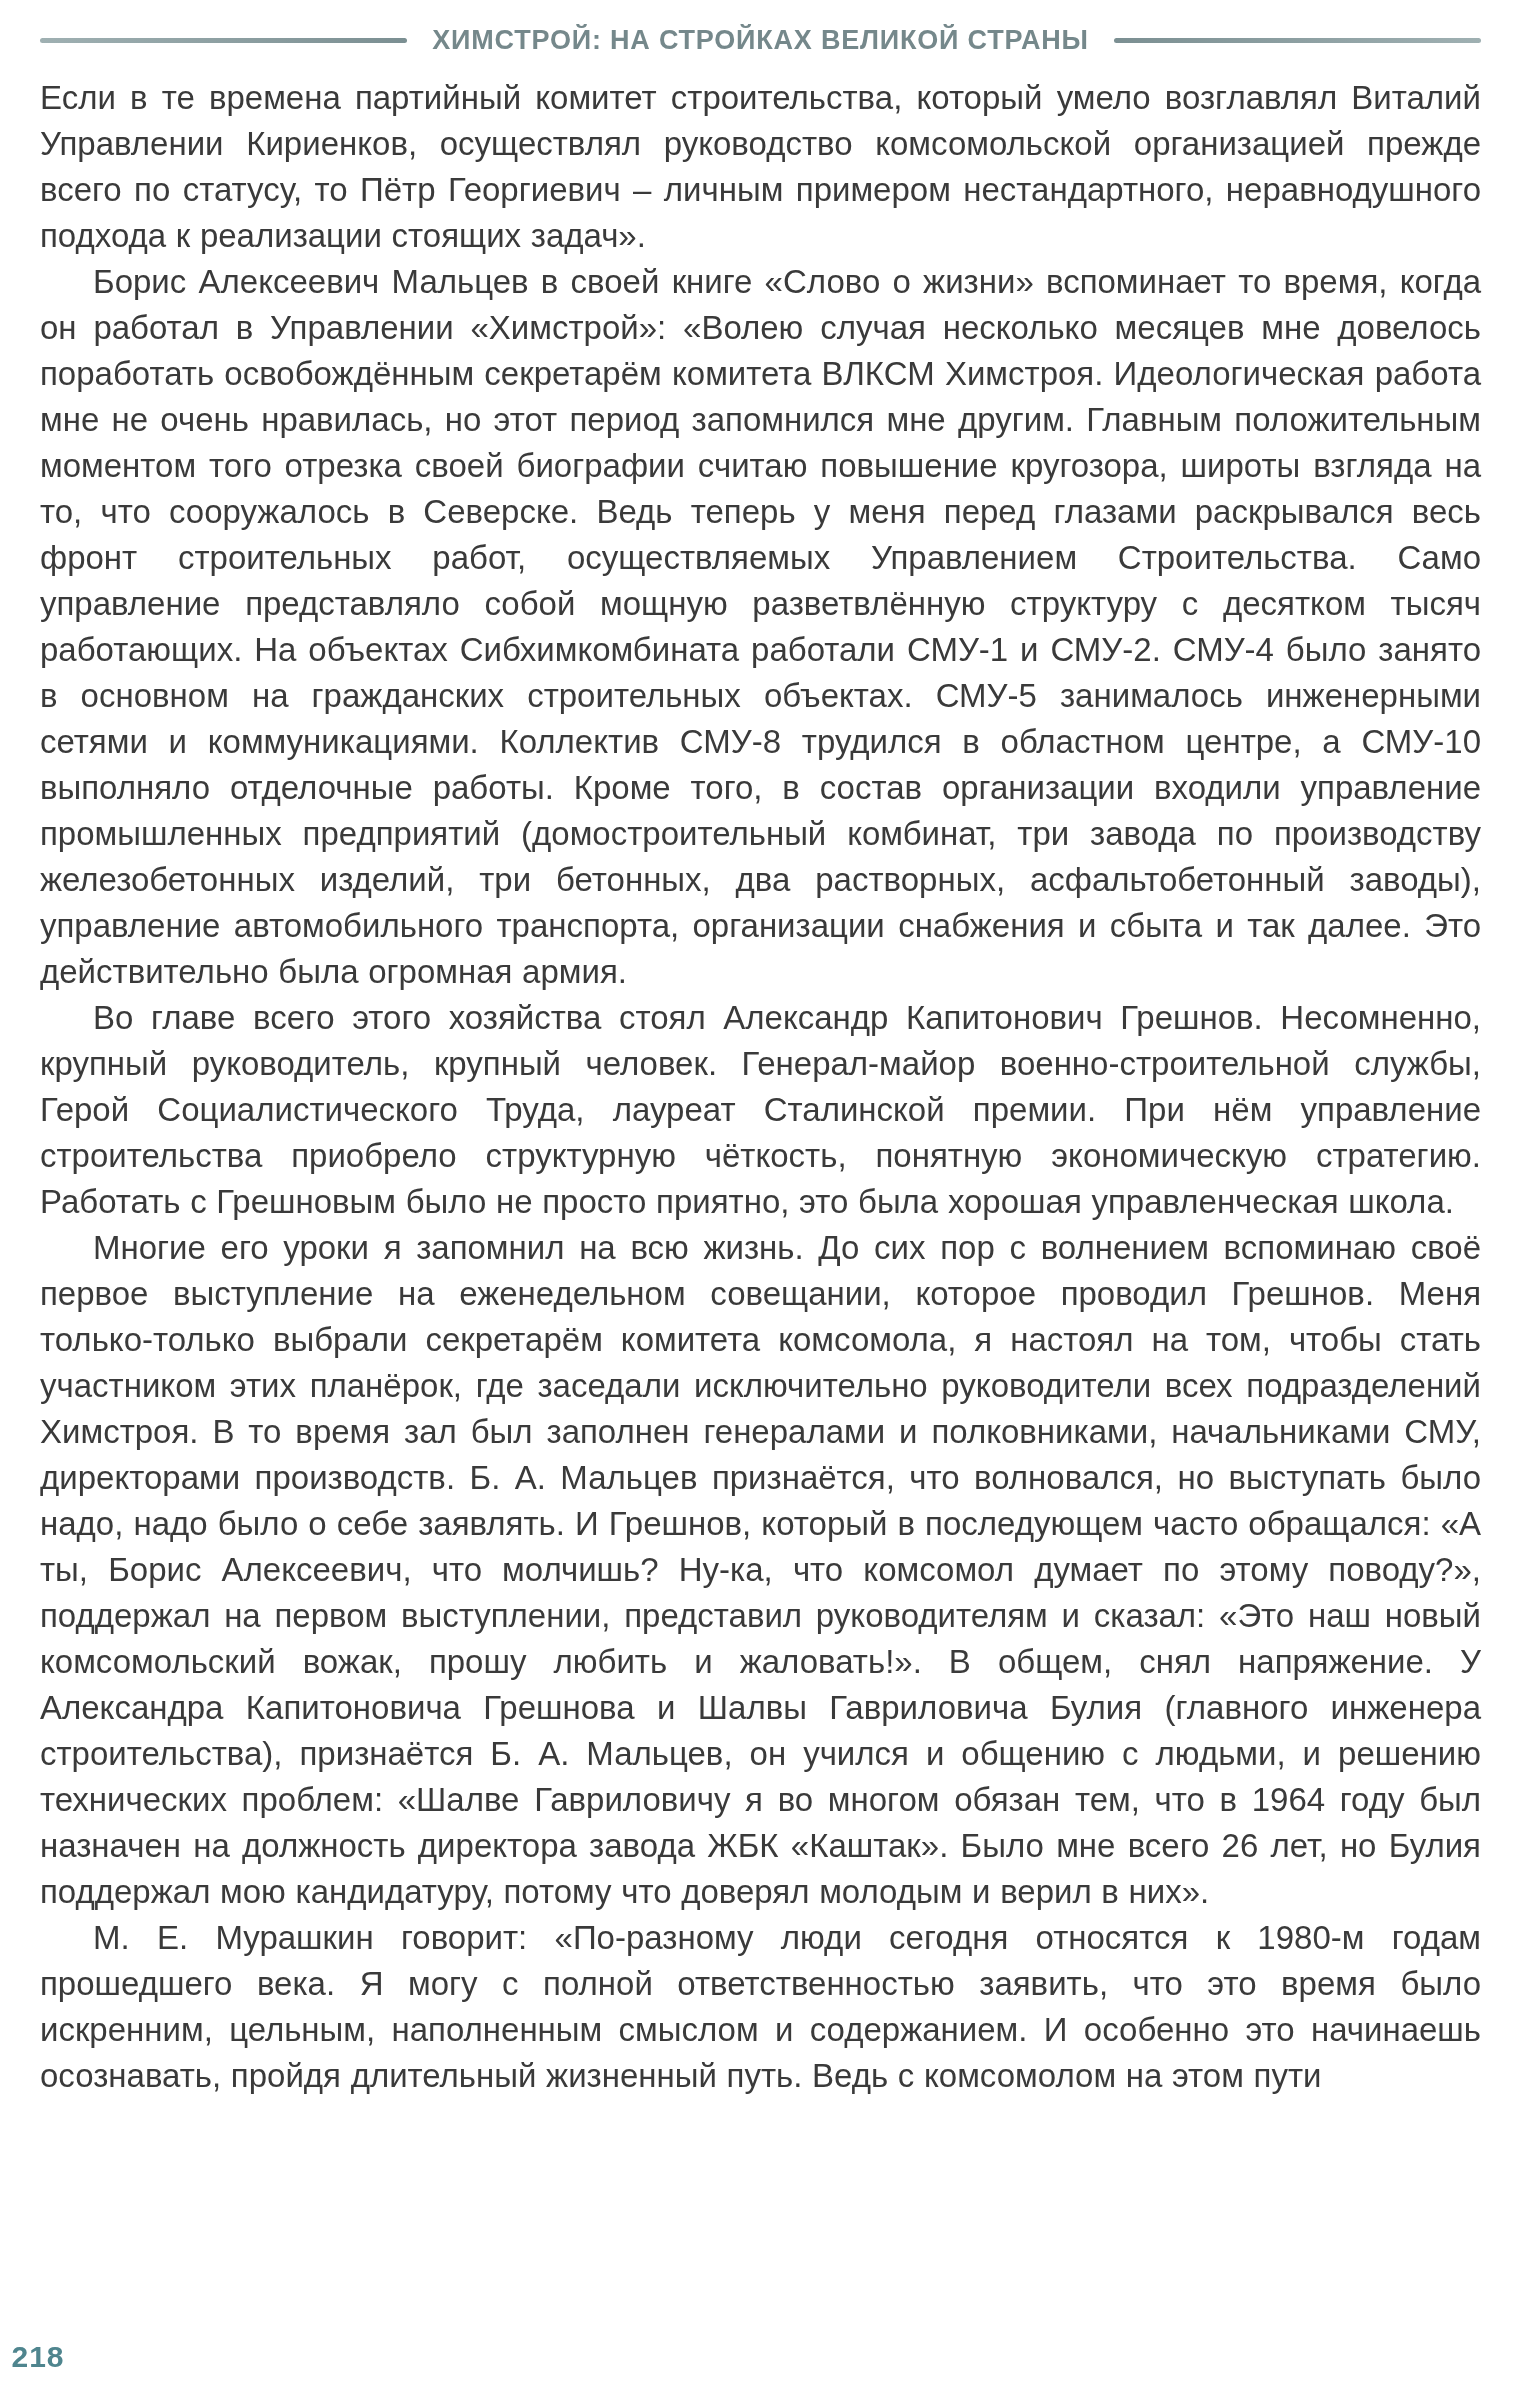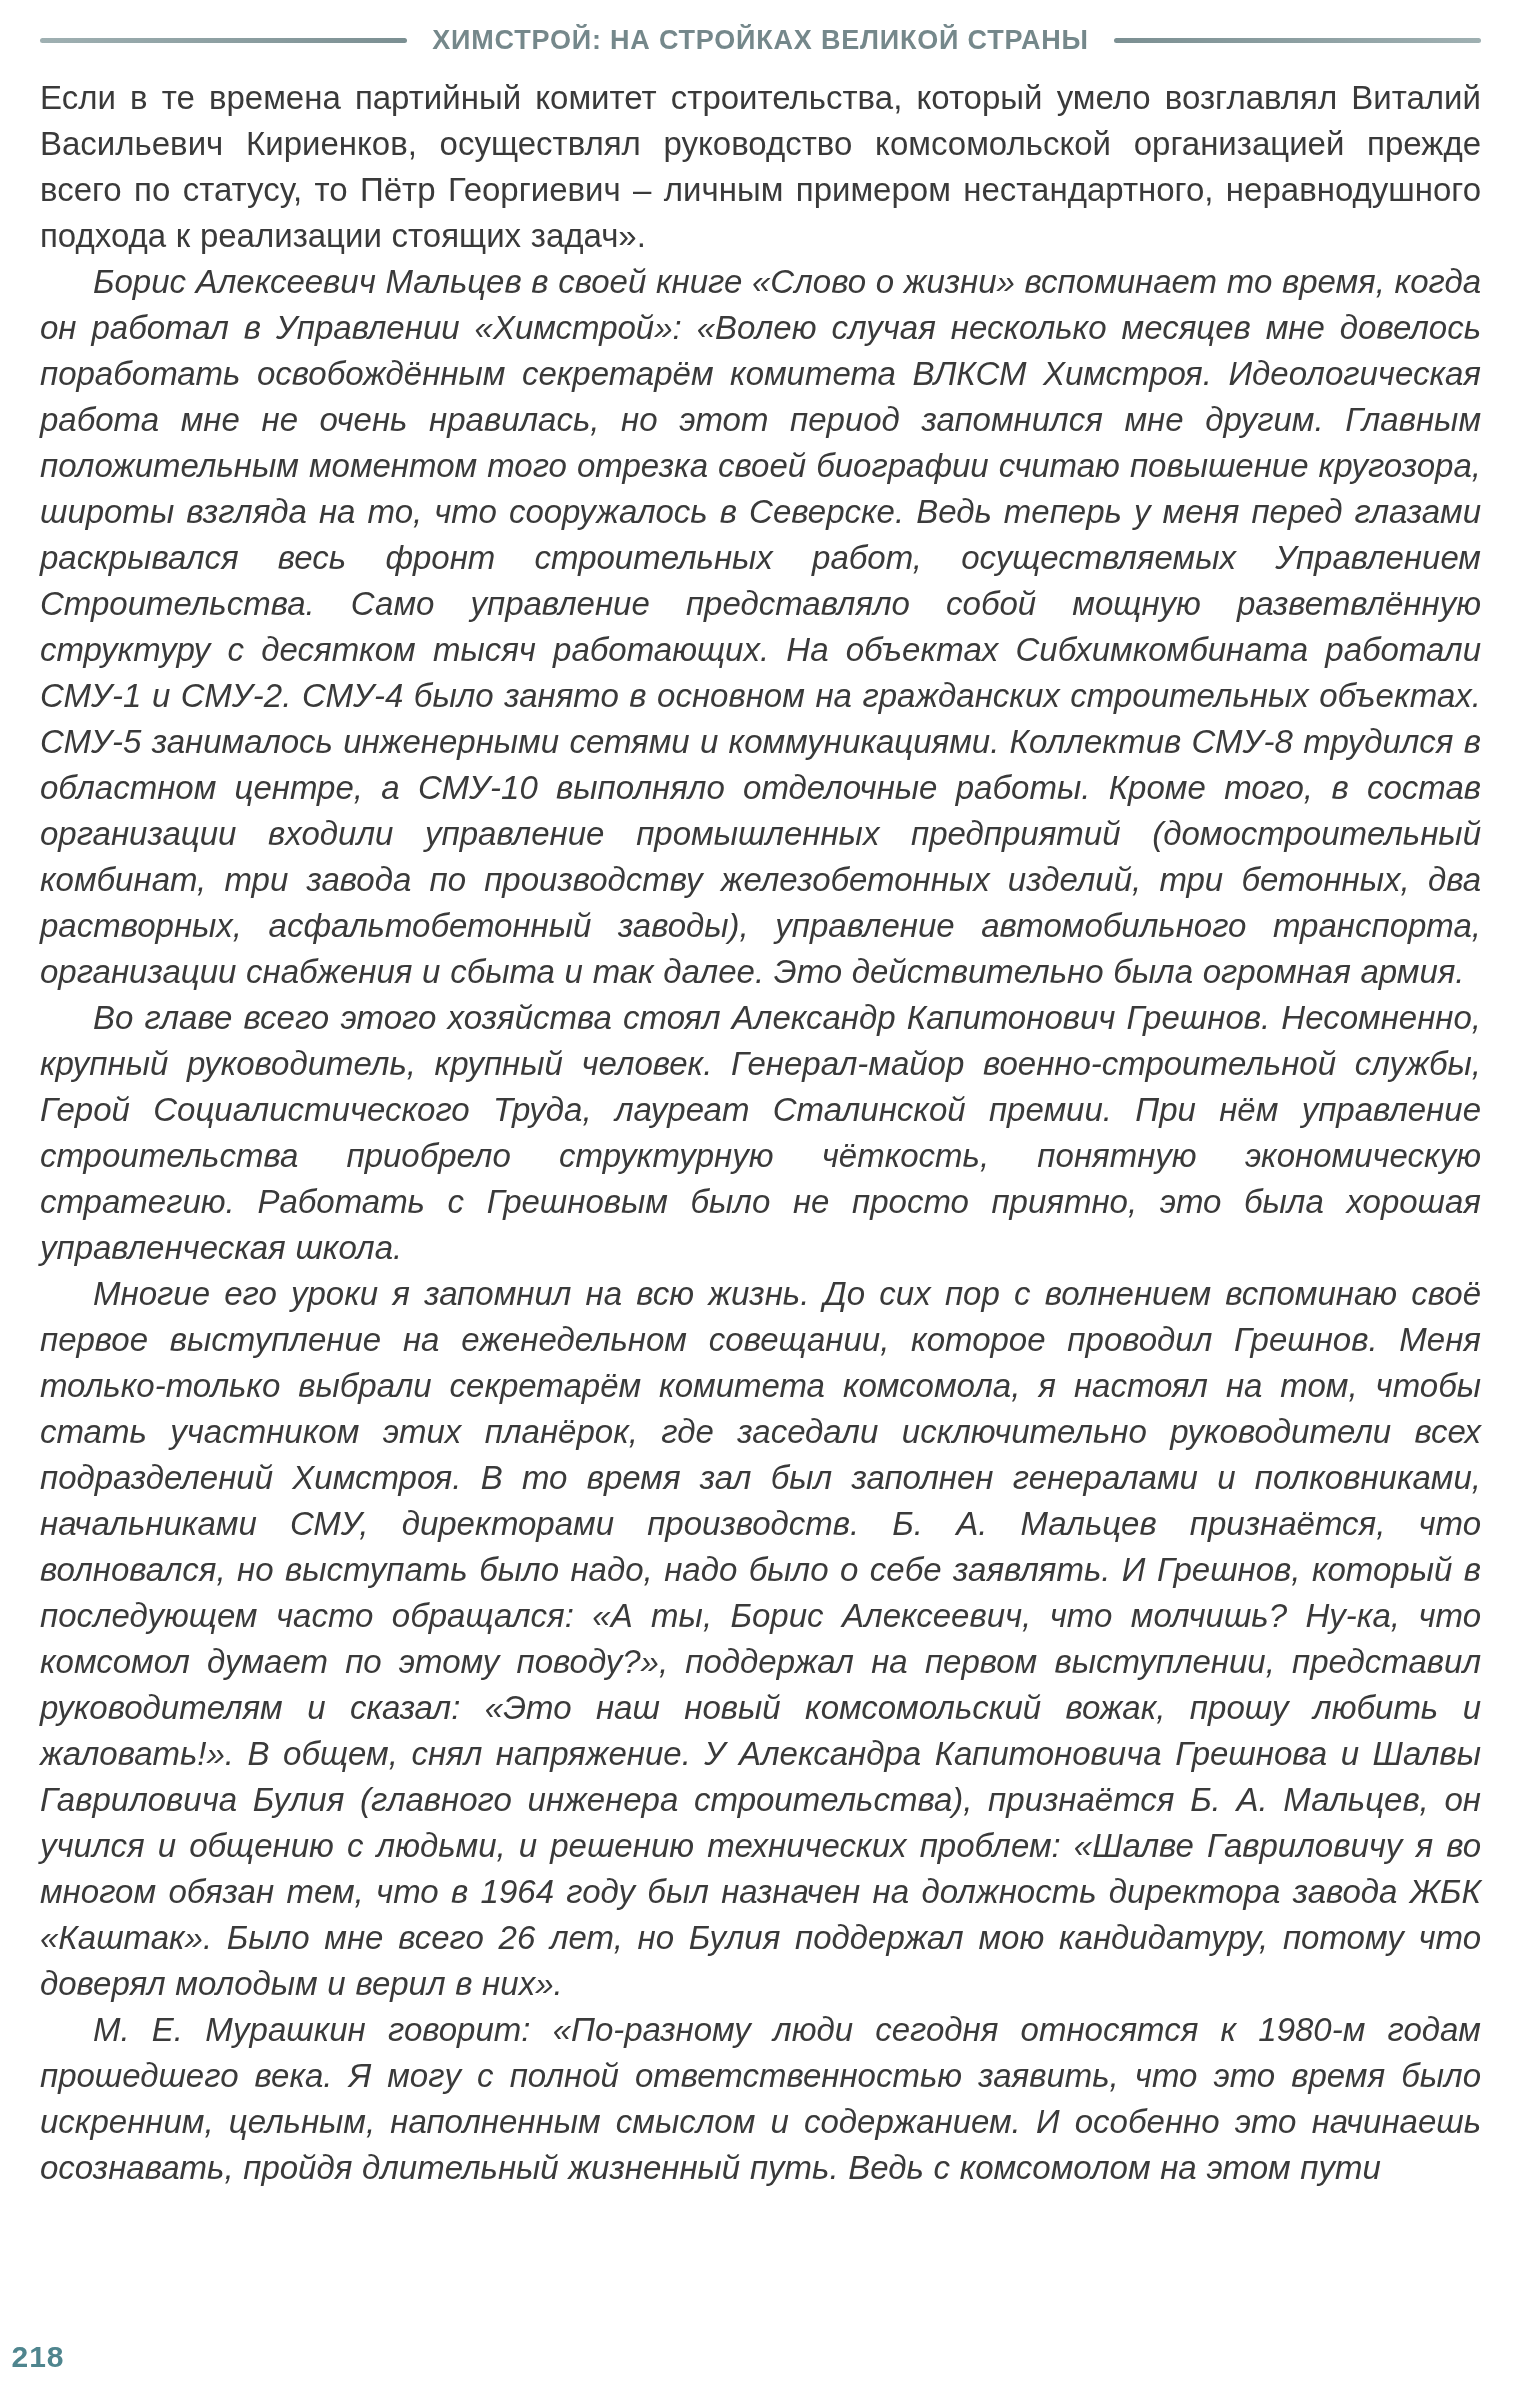--- a/index.html
+++ b/index.html
@@ -47,21 +47,20 @@
   .body-text p {
     margin: 0;
     font-size: 33px;
     line-height: 46px;
     text-align: justify;
     color: #3a3a3a;
     word-spacing: 0.5px;
   }
   .body-text p.indented {
     text-indent: 53px;
-    font-style: italic;
   }
   .page-footer {
     position: absolute;
     left: 0;
     right: 0;
     bottom: 27px;
     text-align: left;
   }
   .page-number {
     font-size: 30px;
@@ -75,21 +74,21 @@
 
 <div class="page">
 
   <div class="running-head">
     <span class="head-rule"></span>
     <span class="head-title">ХИМСТРОЙ: НА СТРОЙКАХ ВЕЛИКОЙ СТРАНЫ</span>
     <span class="head-rule right"></span>
   </div>
 
   <div class="body-text">
-    <p>Если в те времена партийный комитет строительства, который умело возглавлял Виталий Васильевич Кириенков, осуществлял руководство комсомольской организацией прежде всего по статусу, то Пётр Георгиевич – личным примером нестандартного, неравнодушного подхода к реализации стоящих задач».</p>
+    <p>Если в те времена партийный комитет строительства, который умело возглавлял Виталий Управлении Кириенков, осуществлял руководство комсомольской организацией прежде всего по статусу, то Пётр Георгиевич – личным примером нестандартного, неравнодушного подхода к реализации стоящих задач».</p>
     <p class="indented">Борис Алексеевич Мальцев в своей книге «Слово о жизни» вспоминает то время, когда он работал в Управлении «Химстрой»: «Волею случая несколько месяцев мне довелось поработать освобождённым секретарём комитета ВЛКСМ Химстроя. Идеологическая работа мне не очень нравилась, но этот период запомнился мне другим. Главным положительным моментом того отрезка своей биографии считаю повышение кругозора, широты взгляда на то, что сооружалось в Северске. Ведь теперь у меня перед глазами раскрывался весь фронт строительных работ, осуществляемых Управлением Строительства. Само управление представляло собой мощную разветвлённую структуру с десятком тысяч работающих. На объектах Сибхимкомбината работали СМУ-1 и СМУ-2. СМУ-4 было занято в основном на гражданских строительных объектах. СМУ-5 занималось инженерными сетями и коммуникациями. Коллектив СМУ-8 трудился в областном центре, а СМУ-10 выполняло отделочные работы. Кроме того, в состав организации входили управление промышленных предприятий (домостроительный комбинат, три завода по производству железобетонных изделий, три бетонных, два растворных, асфальтобетонный заводы), управление автомобильного транспорта, организации снабжения и сбыта и так далее. Это действительно была огромная армия.</p>
     <p class="indented">Во главе всего этого хозяйства стоял Александр Капитонович Грешнов. Несомненно, крупный руководитель, крупный человек. Генерал-майор военно-строительной службы, Герой Социалистического Труда, лауреат Сталинской премии. При нём управление строительства приобрело структурную чёткость, понятную экономическую стратегию. Работать с Грешновым было не просто приятно, это была хорошая управленческая школа.</p>
     <p class="indented">Многие его уроки я запомнил на всю жизнь. До сих пор с волнением вспоминаю своё первое выступление на еженедельном совещании, которое проводил Грешнов. Меня только-только выбрали секретарём комитета комсомола, я настоял на том, чтобы стать участником этих планёрок, где заседали исключительно руководители всех подразделений Химстроя. В то время зал был заполнен генералами и полковниками, начальниками СМУ, директорами производств. Б. А. Мальцев признаётся, что волновался, но выступать было надо, надо было о себе заявлять. И Грешнов, который в последующем часто обращался: «А ты, Борис Алексеевич, что молчишь? Ну-ка, что комсомол думает по этому поводу?», поддержал на первом выступлении, представил руководителям и сказал: «Это наш новый комсомольский вожак, прошу любить и жаловать!». В общем, снял напряжение. У Александра Капитоновича Грешнова и Шалвы Гавриловича Булия (главного инженера строительства), признаётся Б. А. Мальцев, он учился и общению с людьми, и решению технических проблем: «Шалве Гавриловичу я во многом обязан тем, что в 1964 году был назначен на должность директора завода ЖБК «Каштак». Было мне всего 26 лет, но Булия поддержал мою кандидатуру, потому что доверял молодым и верил в них».</p>
     <p class="indented">М. Е. Мурашкин говорит: «По-разному люди сегодня относятся к 1980-м годам прошедшего века. Я могу с полной ответственностью заявить, что это время было искренним, цельным, наполненным смыслом и содержанием. И особенно это начинаешь осознавать, пройдя длительный жизненный путь. Ведь с комсомолом на этом пути</p>
   </div>
 
   <div class="page-footer">
     <span class="page-number">218</span>
   </div>
 

